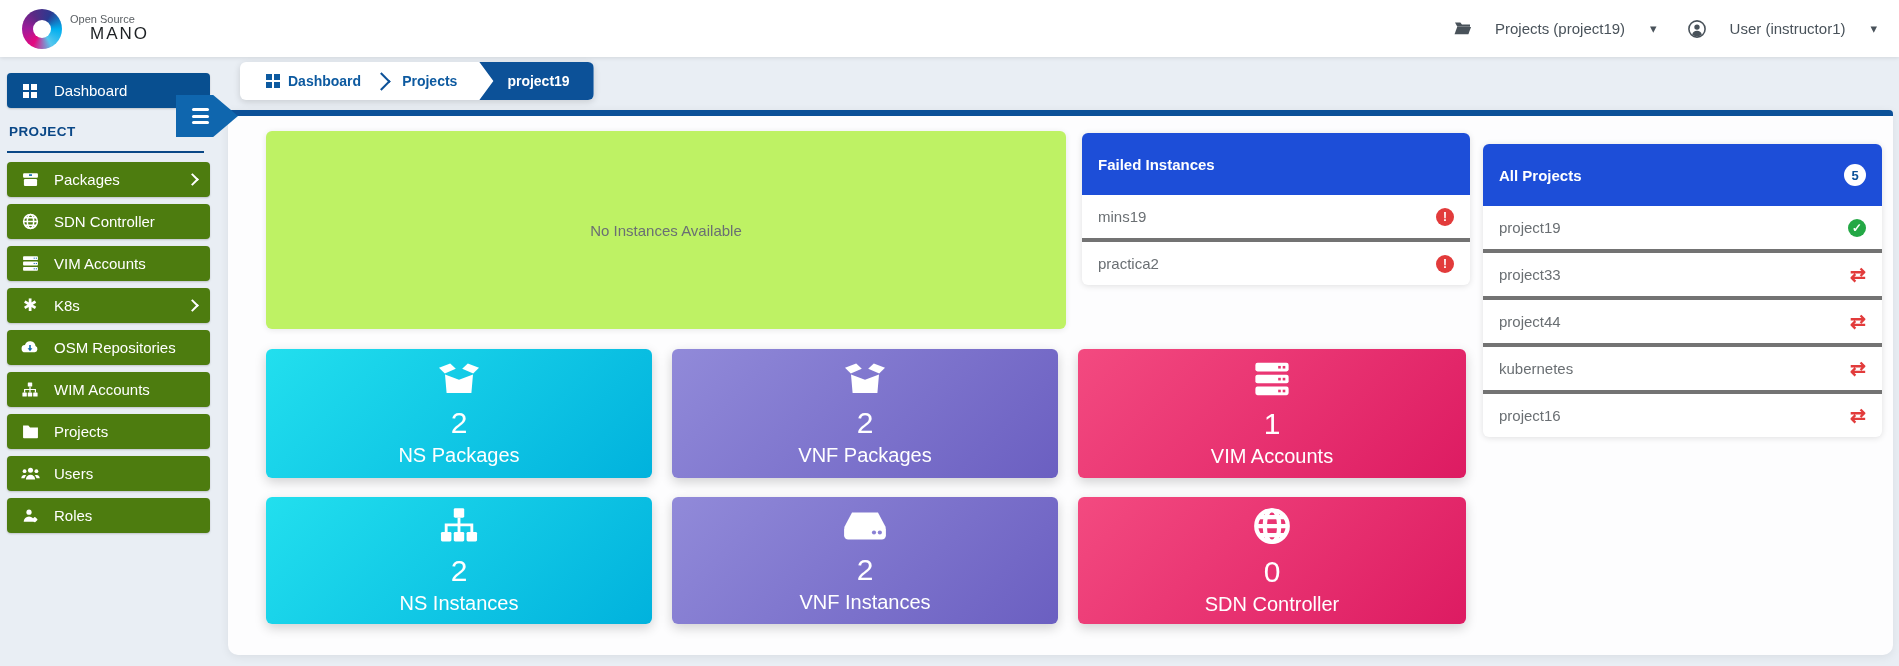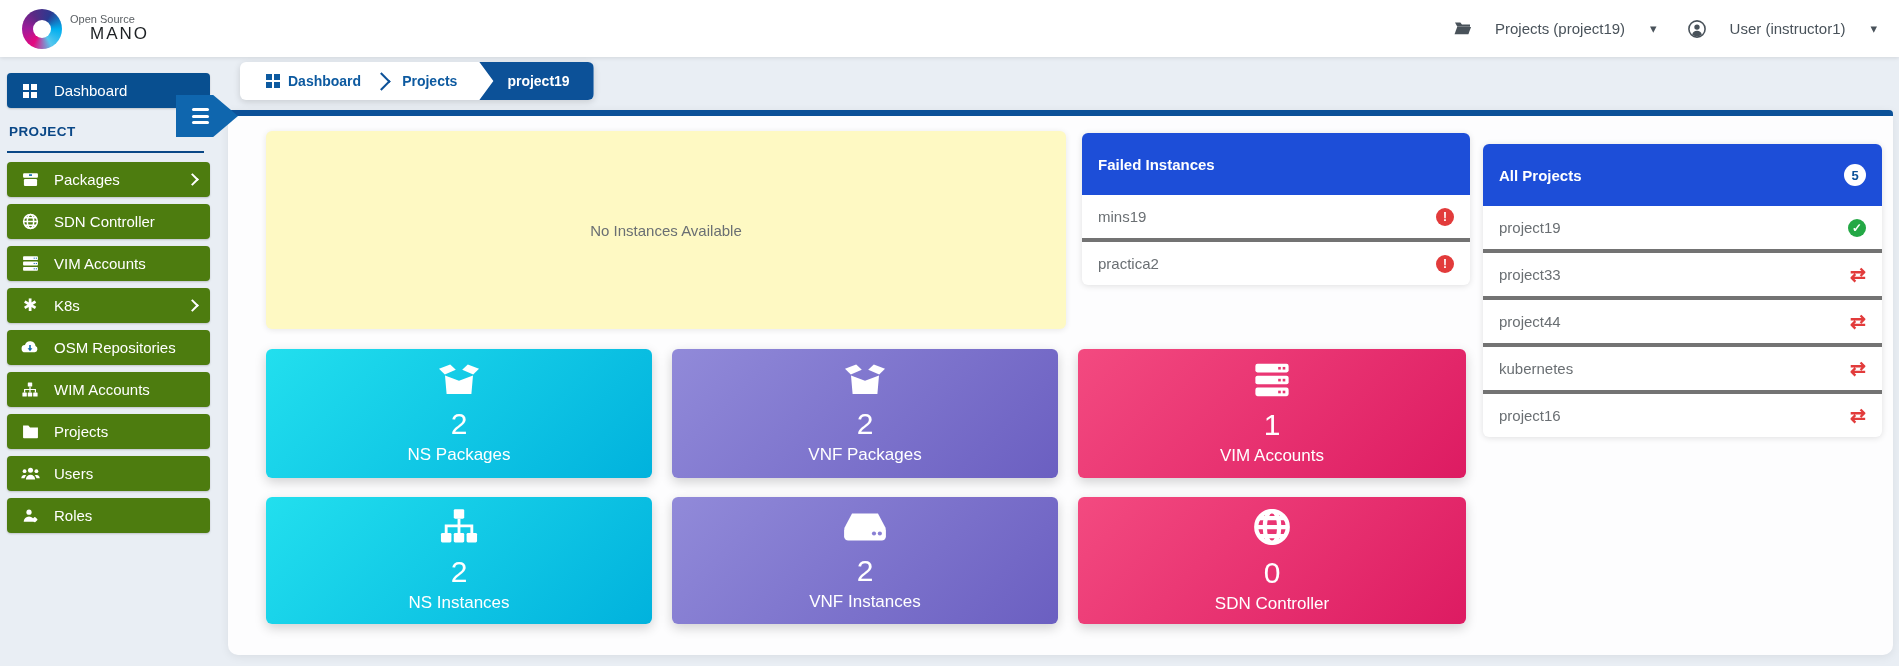--- a/index.html
+++ b/index.html
@@ -50,21 +50,21 @@
   
   .toggle{position:absolute;left:176px;top:95px;width:62px;height:42px;background:#0f66ae;
     clip-path:polygon(0 0,60% 0,100% 50%,60% 100%,0 100%);display:flex;flex-direction:column;
     justify-content:center;align-items:center;gap:3.5px;padding-right:14px;box-sizing:border-box;cursor:pointer;z-index:34;}
   .toggle i{display:block;width:17px;height:3px;border-radius:2px;background:#fff;}
   .main-wrap{position:absolute;left:228px;top:110px;width:1665px;height:545px;background:#fdfdfe;
     border-top:6px solid #0c5198;border-radius:4px 4px 10px 10px;box-sizing:border-box;
     box-shadow:0 2px 10px rgba(0,0,0,.07);z-index:10;}
 
   
-  .card-empty{position:absolute;left:266px;top:131px;width:800px;height:198px;background:#fef9c3;border-radius:6px;
+  .card-empty{position:absolute;left:266px;top:131px;width:800px;height:198px;background:#bef264;border-radius:6px;
     box-shadow:0 1px 6px rgba(0,0,0,.09);display:flex;align-items:center;justify-content:center;
     color:#6a6f73;font-size:15px;z-index:20;}
   .panel{position:absolute;background:#fff;border-radius:6px;box-shadow:0 1px 6px rgba(0,0,0,.12);z-index:20;overflow:hidden;}
   .panel-failed{left:1082px;top:133px;width:388px;}
   .panel-projects{left:1483px;top:144px;width:399px;}
   .panel-head{height:38px;background:#1d4ed8;color:#fff;font-size:15px;font-weight:bold;display:flex;
     align-items:center;padding:12px 16px;}
   .panel-row{height:43px;display:flex;align-items:center;justify-content:space-between;padding:0 16px;
     color:#6a6f73;font-size:15px;border-bottom:4px solid #737373;cursor:pointer;}
   .panel-row:last-child{border-bottom:none;}
@@ -73,21 +73,21 @@
   .err-circle{width:18px;height:18px;border-radius:50%;background:#e23b3b;color:#fff;font-size:12px;font-weight:bold;
     display:flex;align-items:center;justify-content:center;flex:none;}
   .ok-circle{width:18px;height:18px;border-radius:50%;background:#23a845;color:#fff;font-size:12px;font-weight:bold;
     display:flex;align-items:center;justify-content:center;flex:none;}
   .switch-glyph{color:#e23b3b;font-size:19px;font-weight:bold;line-height:1;}
 
   
   .stat{position:absolute;border-radius:6px;display:flex;flex-direction:column;align-items:center;
     justify-content:center;gap:5px;color:#fff;z-index:20;cursor:pointer;box-shadow:0 4px 12px rgba(0,0,0,.18);}
   .stat .num{font-size:30px;font-weight:400;line-height:1.1;}
-  .stat .lbl{font-size:17px;}
+  .stat .lbl{font-size:20px;}
   .grad-cyan{background:linear-gradient(135deg,#22dfee 0%,#01b2dd 100%);}
   .grad-purple{background:linear-gradient(135deg,#918ad9 0%,#6b5fc1 100%);}
   .grad-pink{background:linear-gradient(135deg,#f34a80 0%,#dd1b62 100%);}
   .s1{left:266px;top:349px;width:386px;height:129px;}
   .s2{left:672px;top:349px;width:386px;height:129px;}
   .s3{left:1078px;top:349px;width:388px;height:129px;}
   .s4{left:266px;top:497px;width:386px;height:127px;}
   .s5{left:672px;top:497px;width:386px;height:127px;}
   .s6{left:1078px;top:497px;width:388px;height:127px;}
 </style>

